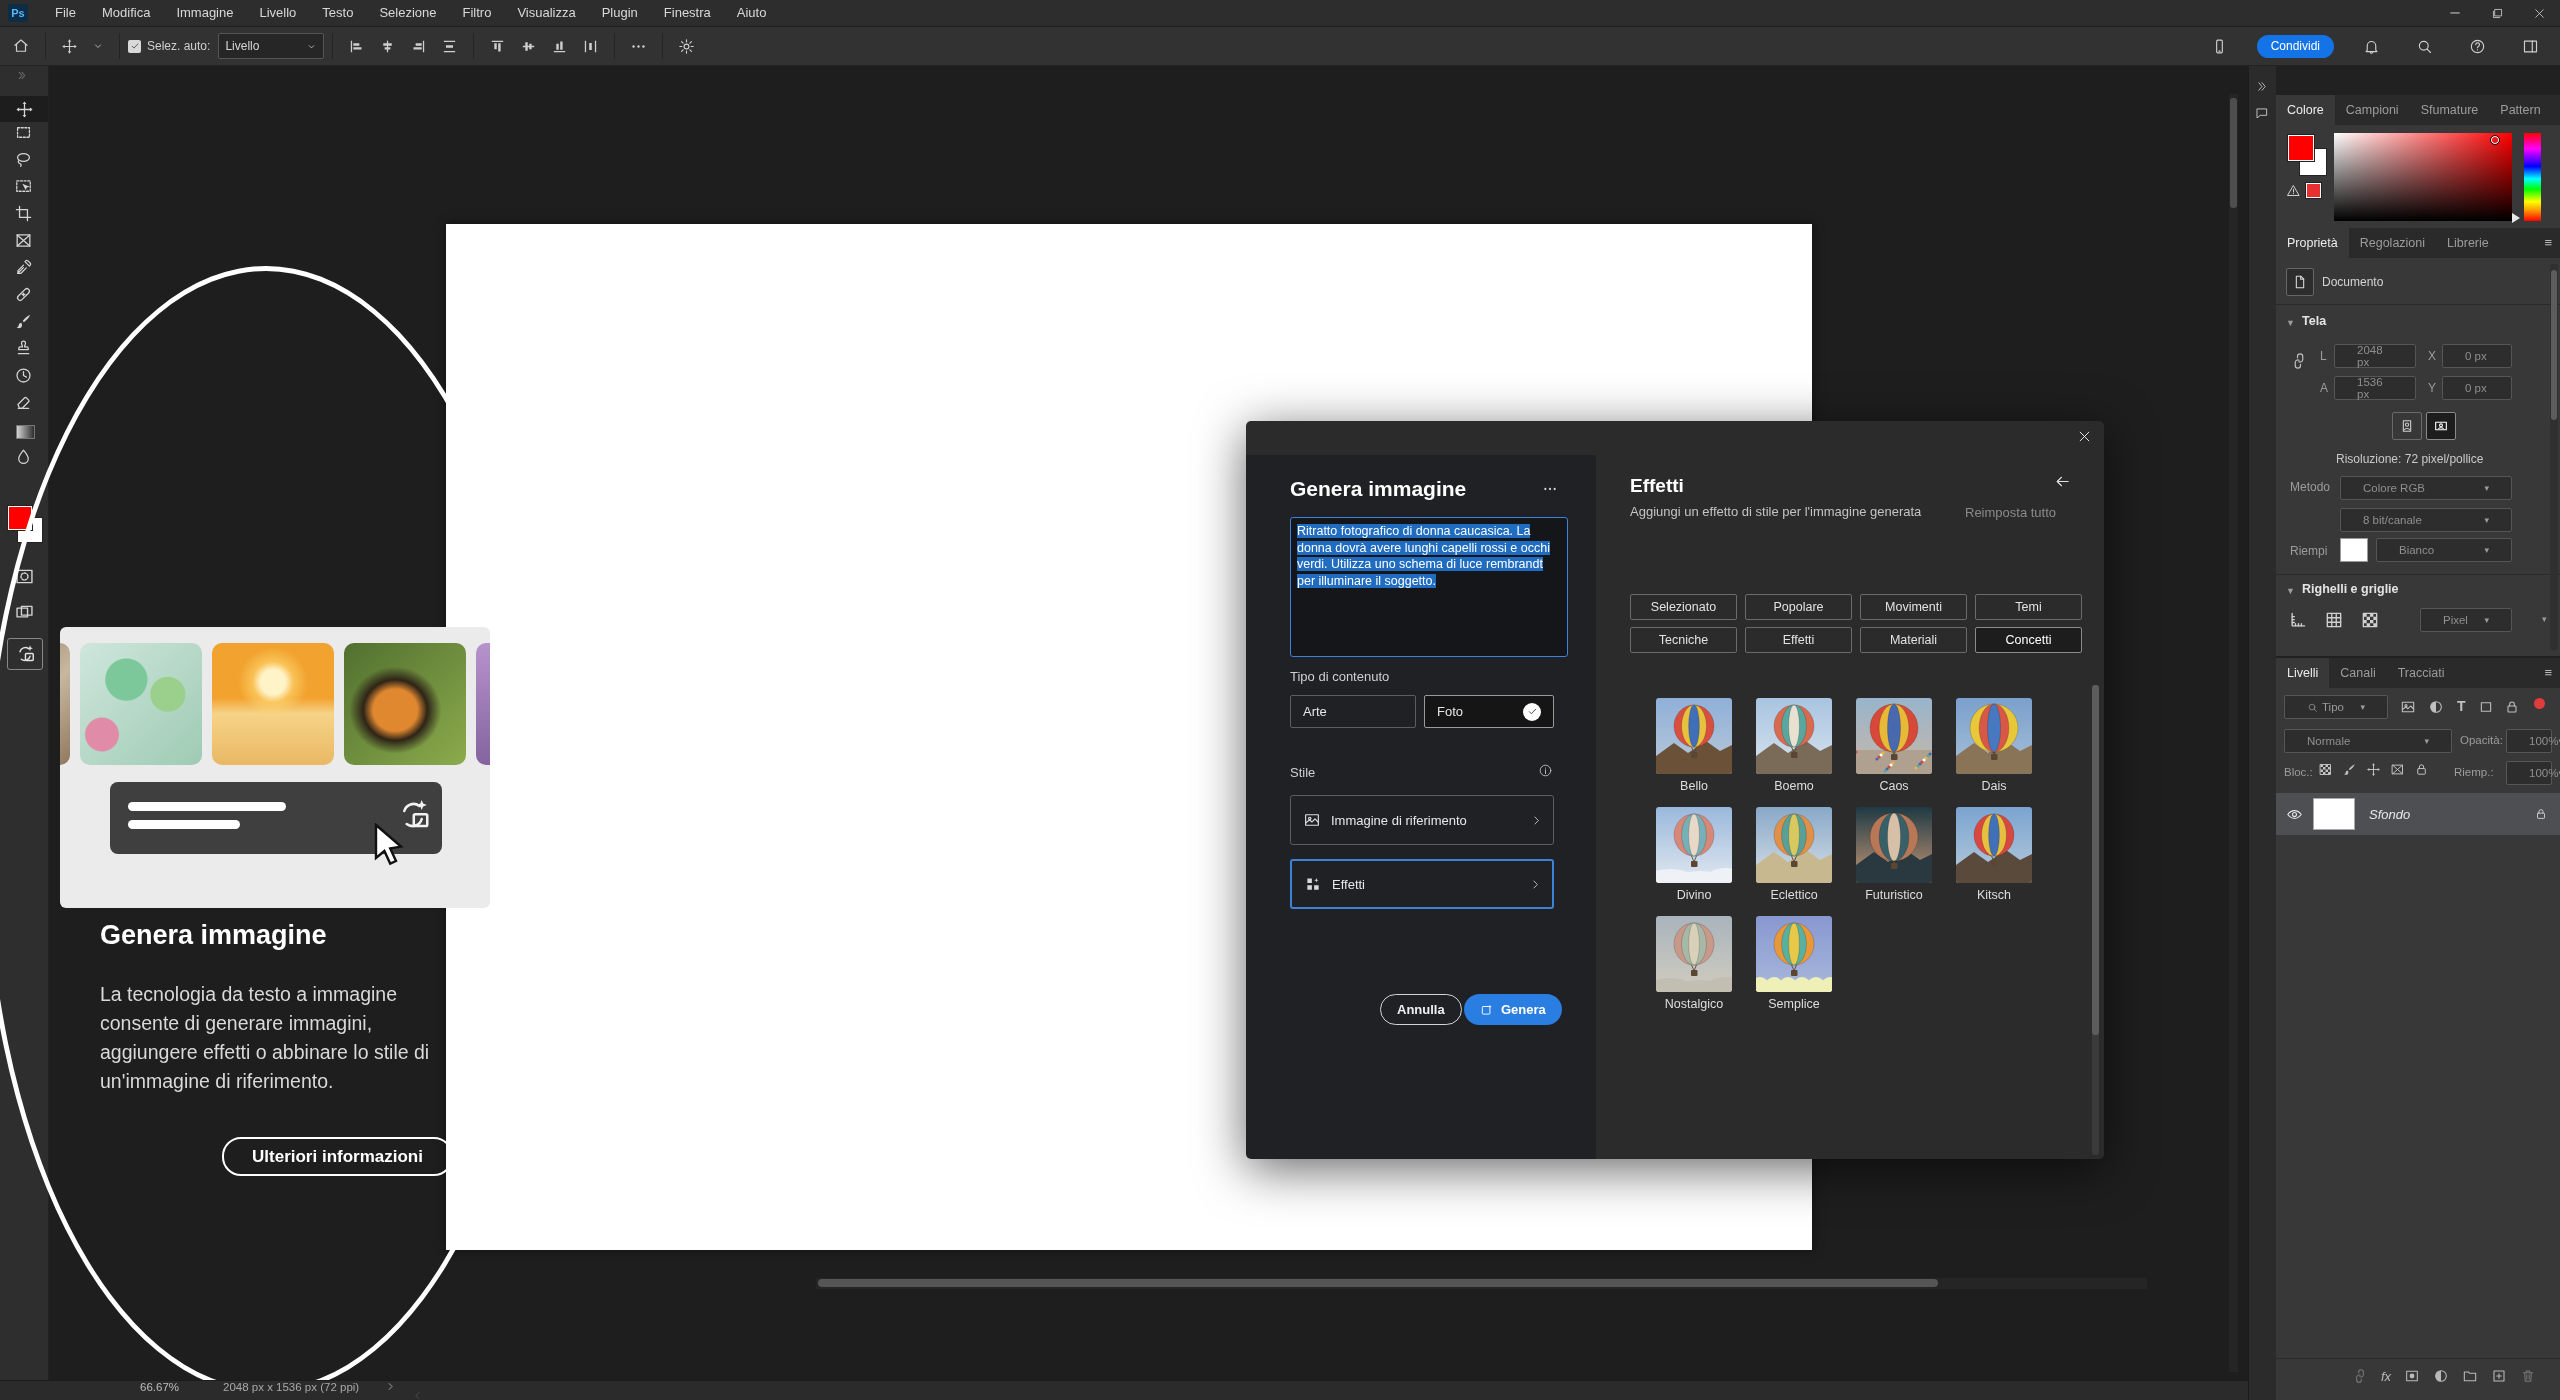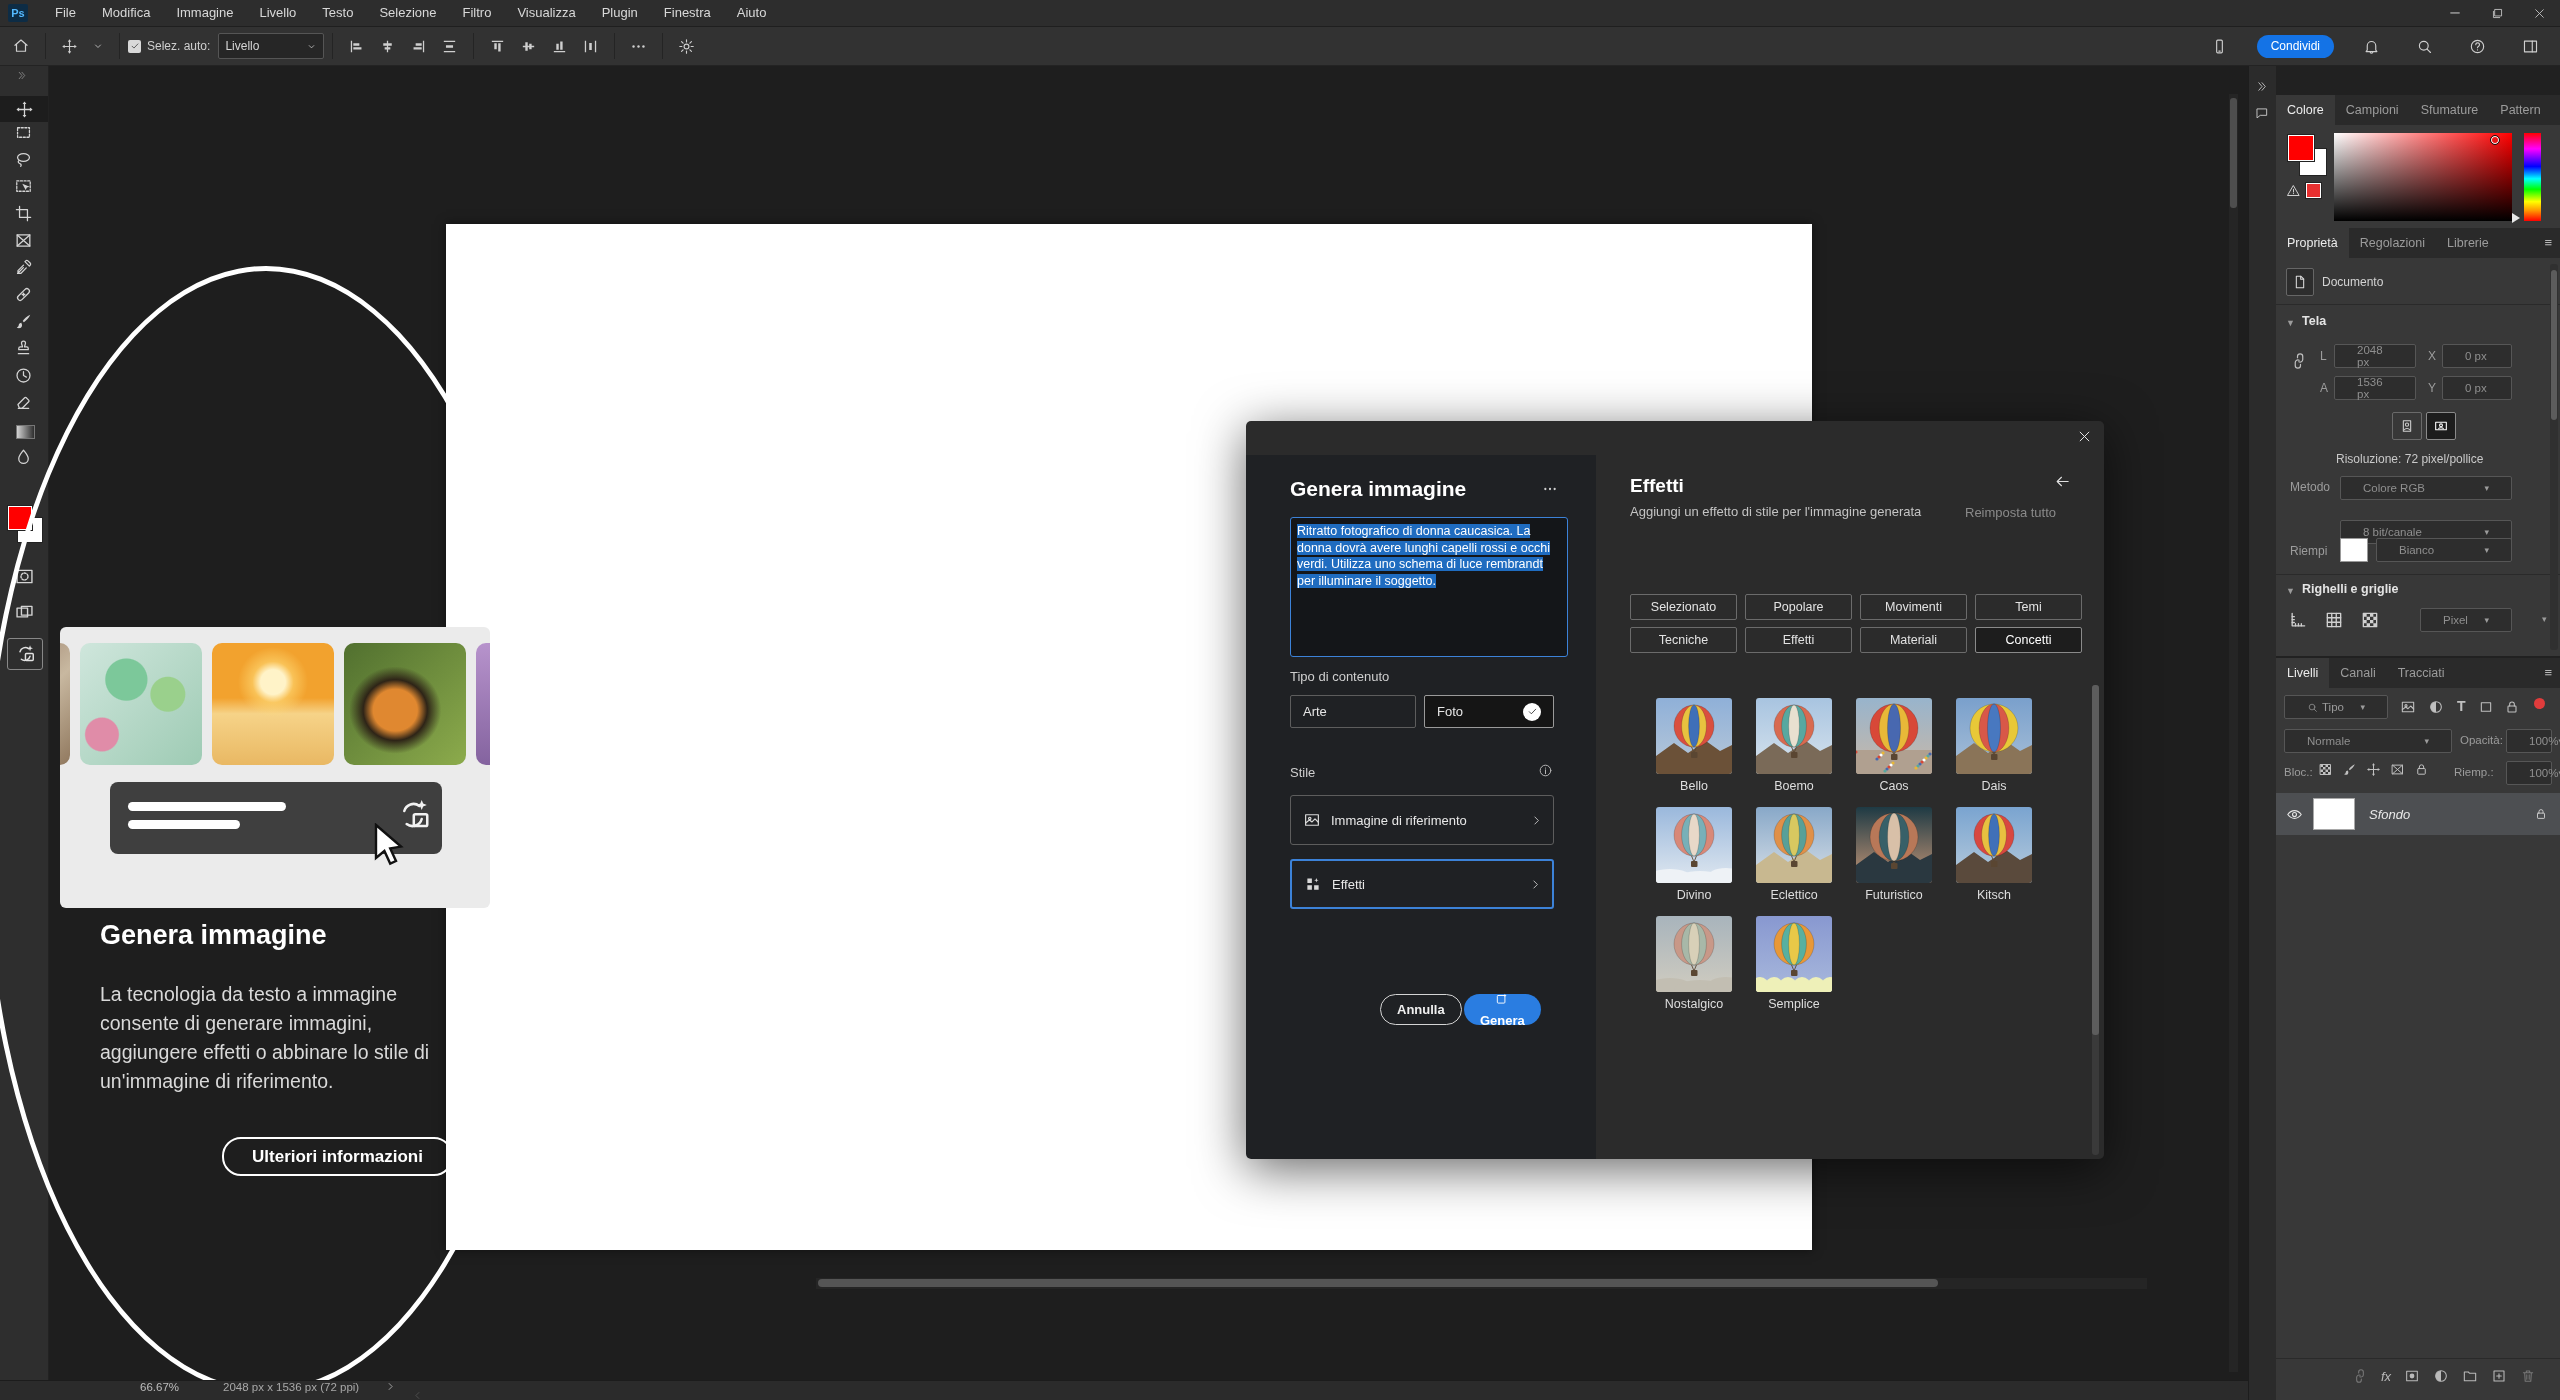--- a/index.html
+++ b/index.html
@@ -485,21 +485,21 @@
             </svg>
           </span>
         <span>Effetti</span>
         <span class="chv ic">
             <svg viewBox="0 0 24 24" width="13" height="13">
               <path d="M9 5.5l6.5 6.5L9 18.5"></path>
             </svg>
           </span>
       </div>
       <div class="btn-outline" style="left:134px;top:539px;">Annulla</div>
-      <div class="btn-blue" style="left:218px;top:539px;flex-direction:column;">
+      <div class="btn-blue" style="left:218px;top:539px;">
         <span class="ic">
             <svg viewBox="0 0 24 24" width="14" height="14">
               <rect x="4" y="6" width="13" height="13" rx="1.5"></rect>
               <path class="f" d="M17 3l.8 2.2L20 6l-2.2.8L17 9l-.8-2.2L14 6l2.2-.8z"></path>
             </svg>
           </span>
         <span>Genera</span>
       </div>
     </div>
     <div class="dlg-right"></div>
@@ -851,21 +851,21 @@
               <path d="M8.5 16c.7-2 6.3-2 7 0"></path>
             </svg>
           </span>
         </div>
       <div class="plabel" style="left:60px;top:224px;color:#c9c9c9;">Risoluzione: 72 pixel/pollice</div>
       <div class="plabel" style="left:14px;top:252px;">Metodo</div>
       <div class="fld" style="left:64px;top:248px;width:172px;height:24px;">
           <span>Colore RGB</span>
           <span class="chevsm">▾</span>
         </div>
-      <div class="fld" style="left:64px;top:292px;width:172px;height:24px;">
+      <div class="fld" style="left:64px;top:280px;width:172px;height:24px;">
           <span>8 bit/canale</span>
           <span class="chevsm">▾</span>
         </div>
       <div class="plabel" style="left:14px;top:316px;">Riempi</div>
       <div class="abs" style="left:64px;top:310px;width:26px;height:22px;background:#fff;border:1px solid #999;"></div>
       <div class="fld" style="left:100px;top:310px;width:136px;height:24px;">
           <span>Bianco</span>
           <span class="chevsm">▾</span>
         </div>
       <div class="abs" style="left:0;top:346px;width:284px;height:1px;background:#2a2a2a;"></div>

